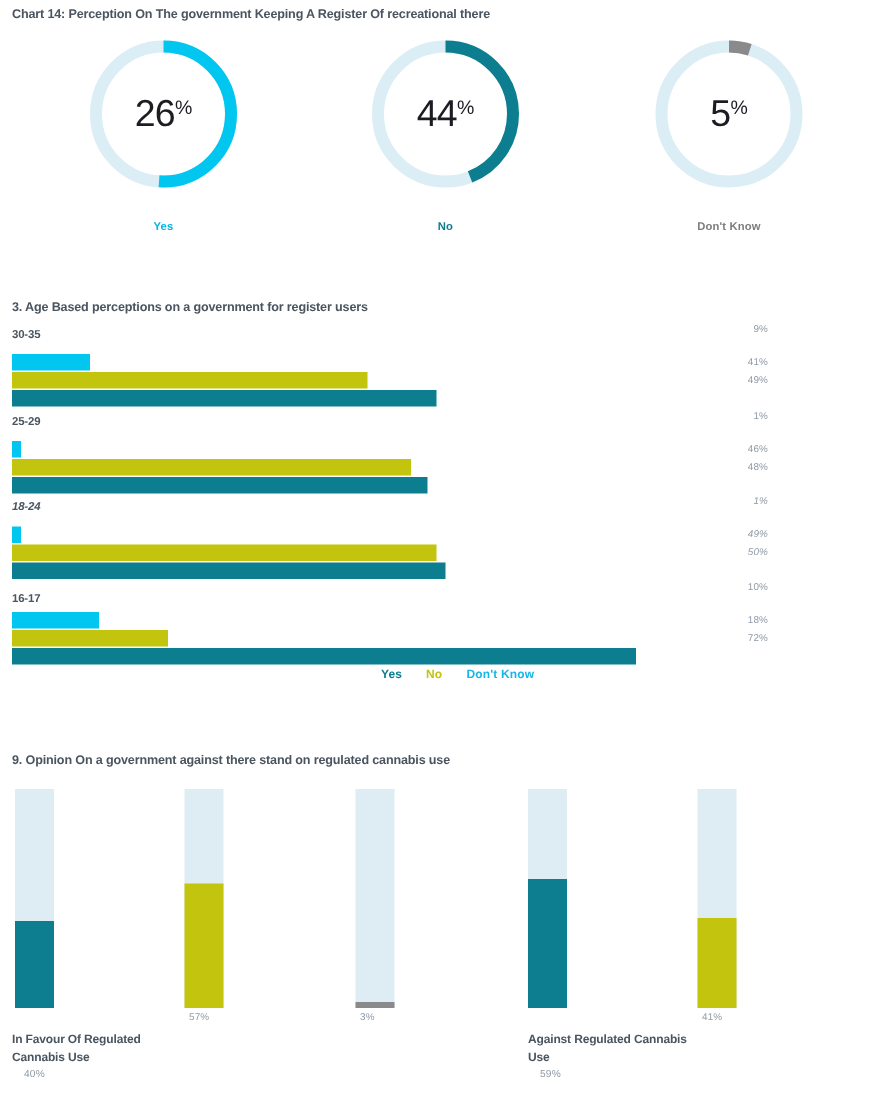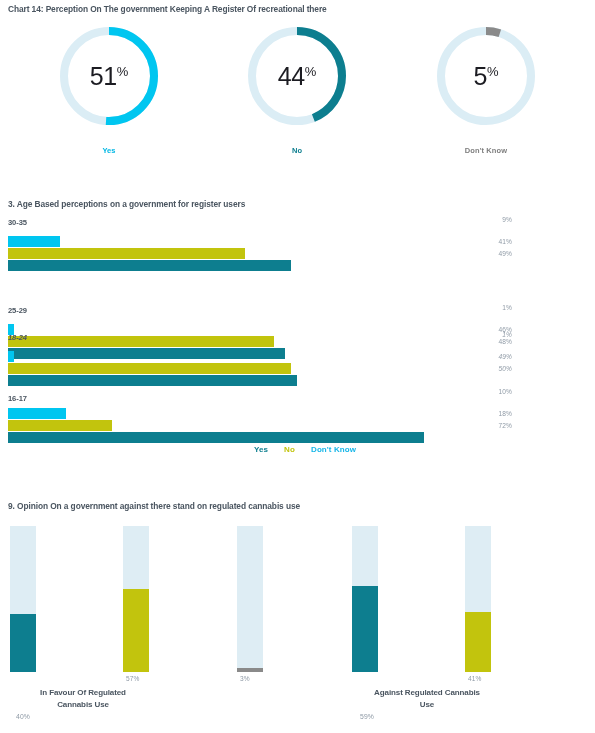--- a/index.html
+++ b/index.html
@@ -139,21 +139,21 @@
 
   
   #opinionbars {
     position: absolute;
     left: 0;
     top: 0;
     width: 595px;
     height: 733px;
     pointer-events: none;
   }
-  #opinionbars > * { pointer-events: auto; text-align: center; }
+  #opinionbars > * { pointer-events: auto; }
   .vbar-track {
     position: absolute;
     width: 26px;
     height: 146px;
     top: 526px;
     background: #deedf4;
   }
   .vbar-fill {
     position: absolute;
     left: 0;
@@ -190,21 +190,21 @@
 <div class="section-title" id="title14" style="left:8px; top:4px;">Chart 14: Perception On The government Keeping A Register Of recreational there</div>
 
 <div id="donut-row">
     <div class="donut-cell" style="left: 10px;">
       <div class="donut-wrap">
         <svg viewBox="0 0 108 108">
           <circle cx="54" cy="54" r="45" fill="none" stroke="#dbedf5" stroke-width="8"></circle>
           <circle cx="54" cy="54" r="45" fill="none" stroke="#00c6f0" stroke-width="8" stroke-dasharray="144.1991027997715 138.54423602330988" stroke-dashoffset="0"></circle>
         </svg>
         <div class="donut-value">
-          <span>51</span>
+          <span>26</span>
           <span class="pct-sign">%</span>
         </div>
       </div>
       <div class="donut-label" style="color: rgb(0, 183, 228);">Yes</div>
     </div>
     <div class="donut-cell" style="left: 198px;">
       <div class="donut-wrap">
         <svg viewBox="0 0 108 108">
           <circle cx="54" cy="54" r="45" fill="none" stroke="#dbedf5" stroke-width="8"></circle>
           <circle cx="54" cy="54" r="45" fill="none" stroke="#0d7e8f" stroke-width="8" stroke-dasharray="124.40706908215581 158.33626974092556" stroke-dashoffset="0"></circle>
@@ -236,21 +236,21 @@
 <div id="agegroups">
     <div class="age-group" style="position: absolute; left: 0px; top: 0px; height: 56px;">
       <div class="age-label" style="top: 0px;">30-35</div>
       <div class="hbar" style="top: 18px; width: 52.02px; background: rgb(0, 198, 240);"></div>
       <div class="hbar-pct" style="top: -2px;">9%</div>
       <div class="hbar" style="top: 30px; width: 236.98px; background: rgb(194, 196, 13);"></div>
       <div class="hbar-pct" style="top: 20px;">41%</div>
       <div class="hbar" style="top: 42px; width: 283.22px; background: rgb(13, 126, 143);"></div>
       <div class="hbar-pct" style="top: 32px;">49%</div>
     </div>
-    <div class="age-group" style="position: absolute; left: 0px; top: 57.5px; height: 56px; margin-top: 30px;">
+    <div class="age-group" style="position: absolute; left: 0px; top: 57.5px; height: 56px;">
       <div class="age-label" style="top: 0px;">25-29</div>
       <div class="hbar" style="top: 18px; width: 5.78px; background: rgb(0, 198, 240);"></div>
       <div class="hbar-pct" style="top: -2px;">1%</div>
       <div class="hbar" style="top: 30px; width: 265.88px; background: rgb(194, 196, 13);"></div>
       <div class="hbar-pct" style="top: 20px;">46%</div>
       <div class="hbar" style="top: 42px; width: 277.44px; background: rgb(13, 126, 143);"></div>
       <div class="hbar-pct" style="top: 32px;">48%</div>
     </div>
     <div class="age-group" style="position: absolute; left: 0px; top: 114.5px; height: 56px; font-style: italic;">
       <div class="age-label" style="top: 0px;">18-24</div>

